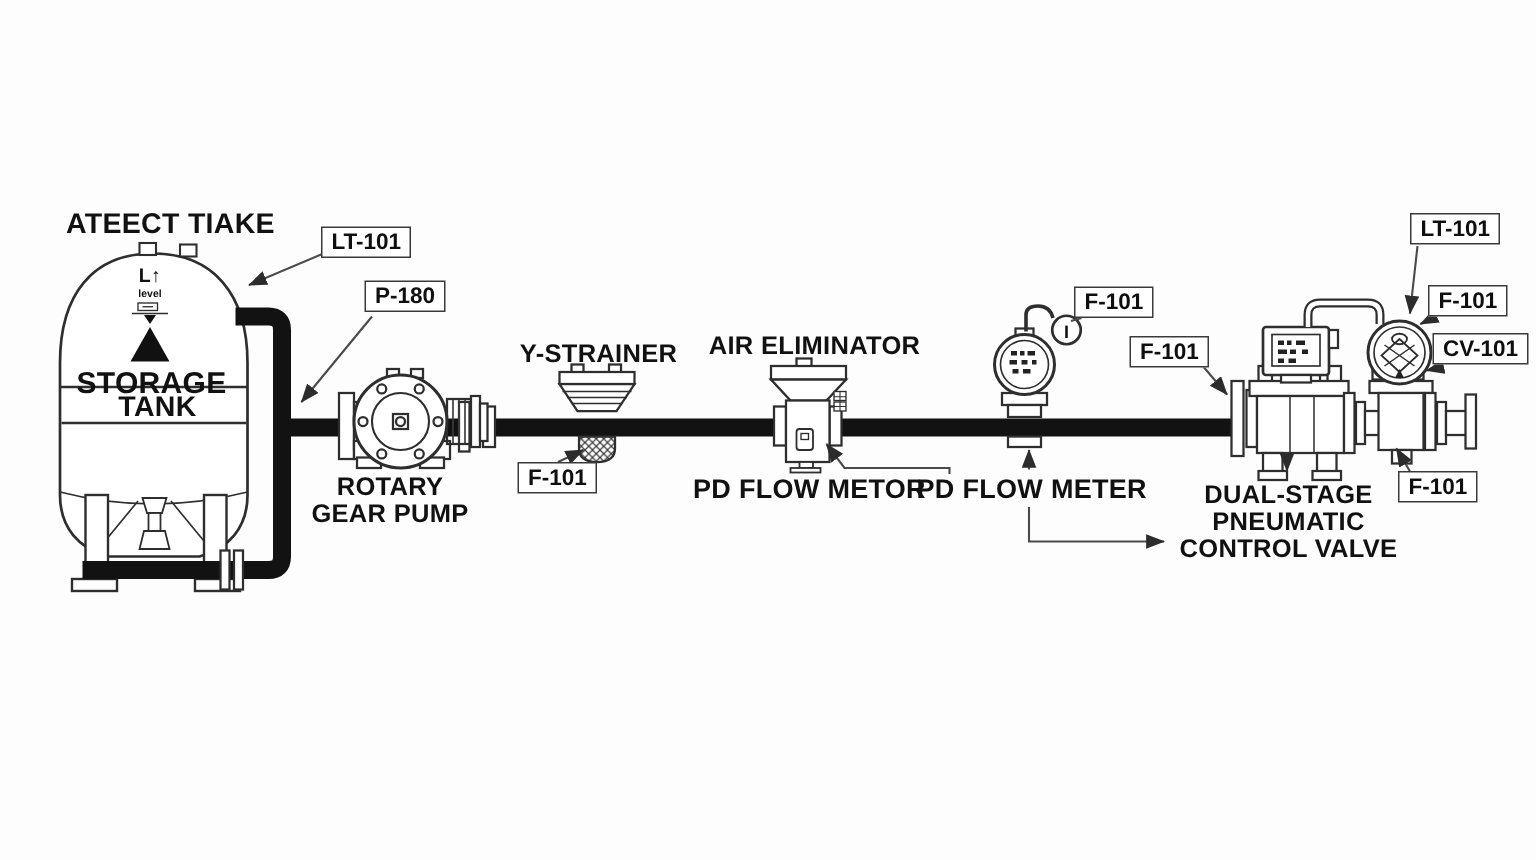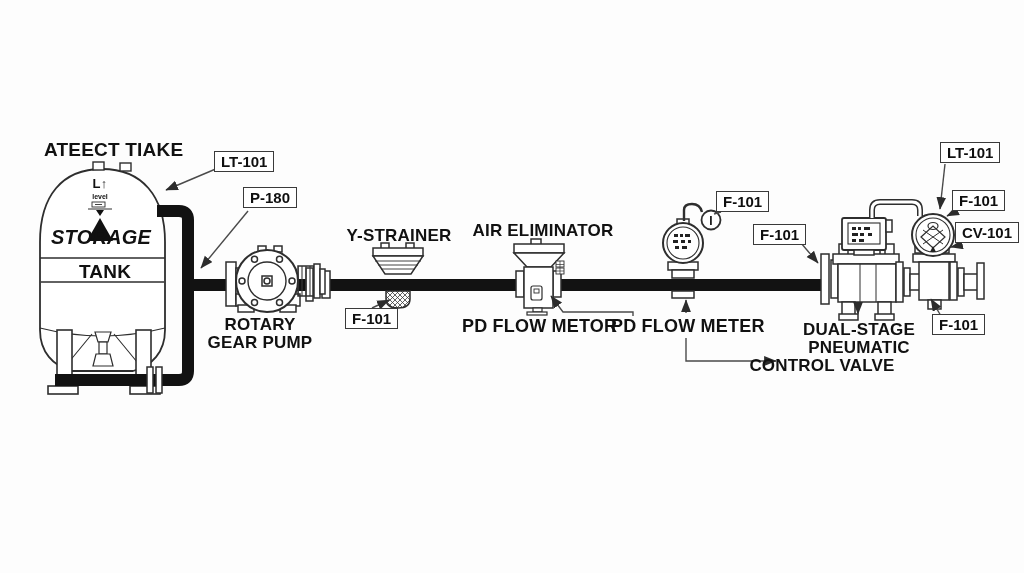--- a/index.html
+++ b/index.html
@@ -225,35 +225,35 @@
       <line x1="957" y1="211" x2="947" y2="216" marker-end="url(#ah)"></line>
       <line x1="960" y1="245" x2="951" y2="247" marker-end="url(#ah)"></line>
       <line x1="941" y1="316" x2="931" y2="299" marker-end="url(#ah)"></line>
     </g>
   </svg>
 
   <div class="lbl t19" style="left:44px;top:139px;">ATEECT TIAKE</div>
 
   <div class="lbl t13 c" style="left:100px;top:176px;">L↑</div>
   <div class="lbl t7 c" style="left:100px;top:193px;">level</div>
-  <div class="lbl t20 c" style="left:101px;top:226px;font-style:italic;">STORAGE</div>
+  <div class="lbl t20 c" style="left:101px;top:245px;">STORAGE</div>
   <div class="lbl t19 c" style="left:105px;top:261px;">TANK</div>
 
   <div class="lbl t17 c" style="left:260px;top:315px;">ROTARY</div>
   <div class="lbl t17 c" style="left:260px;top:333px;">GEAR PUMP</div>
 
   <div class="lbl t17 c" style="left:399px;top:226px;">Y-STRAINER</div>
   <div class="lbl t18" style="left:462px;top:316px;">PD FLOW METOR</div>
 
   <div class="lbl t17 c" style="left:543px;top:221px;">AIR ELIMINATOR</div>
   <div class="lbl t18" style="left:611px;top:316px;">PD FLOW METER</div>
 
   <div class="lbl t17 c" style="left:859px;top:320px;">DUAL-STAGE</div>
   <div class="lbl t17 c" style="left:859px;top:338px;">PNEUMATIC</div>
-  <div class="lbl t17 c" style="left:822px;top:356px;">CONTROL VALVE</div>
+  <div class="lbl t17 c" style="left:859px;top:356px;">CONTROL VALVE</div>
 
   <div class="box" style="left:214px;top:151px;">LT-101</div>
   <div class="box" style="left:243px;top:187px;">P-180</div>
   <div class="box" style="left:345px;top:308px;">F-101</div>
   <div class="box" style="left:716px;top:191px;">F-101</div>
   <div class="box" style="left:753px;top:224px;">F-101</div>
   <div class="box" style="left:940px;top:142px;">LT-101</div>
   <div class="box" style="left:952px;top:190px;">F-101</div>
   <div class="box" style="left:955px;top:222px;text-align:center;">CV-101</div>
   <div class="box" style="left:932px;top:314px;">F-101</div>

